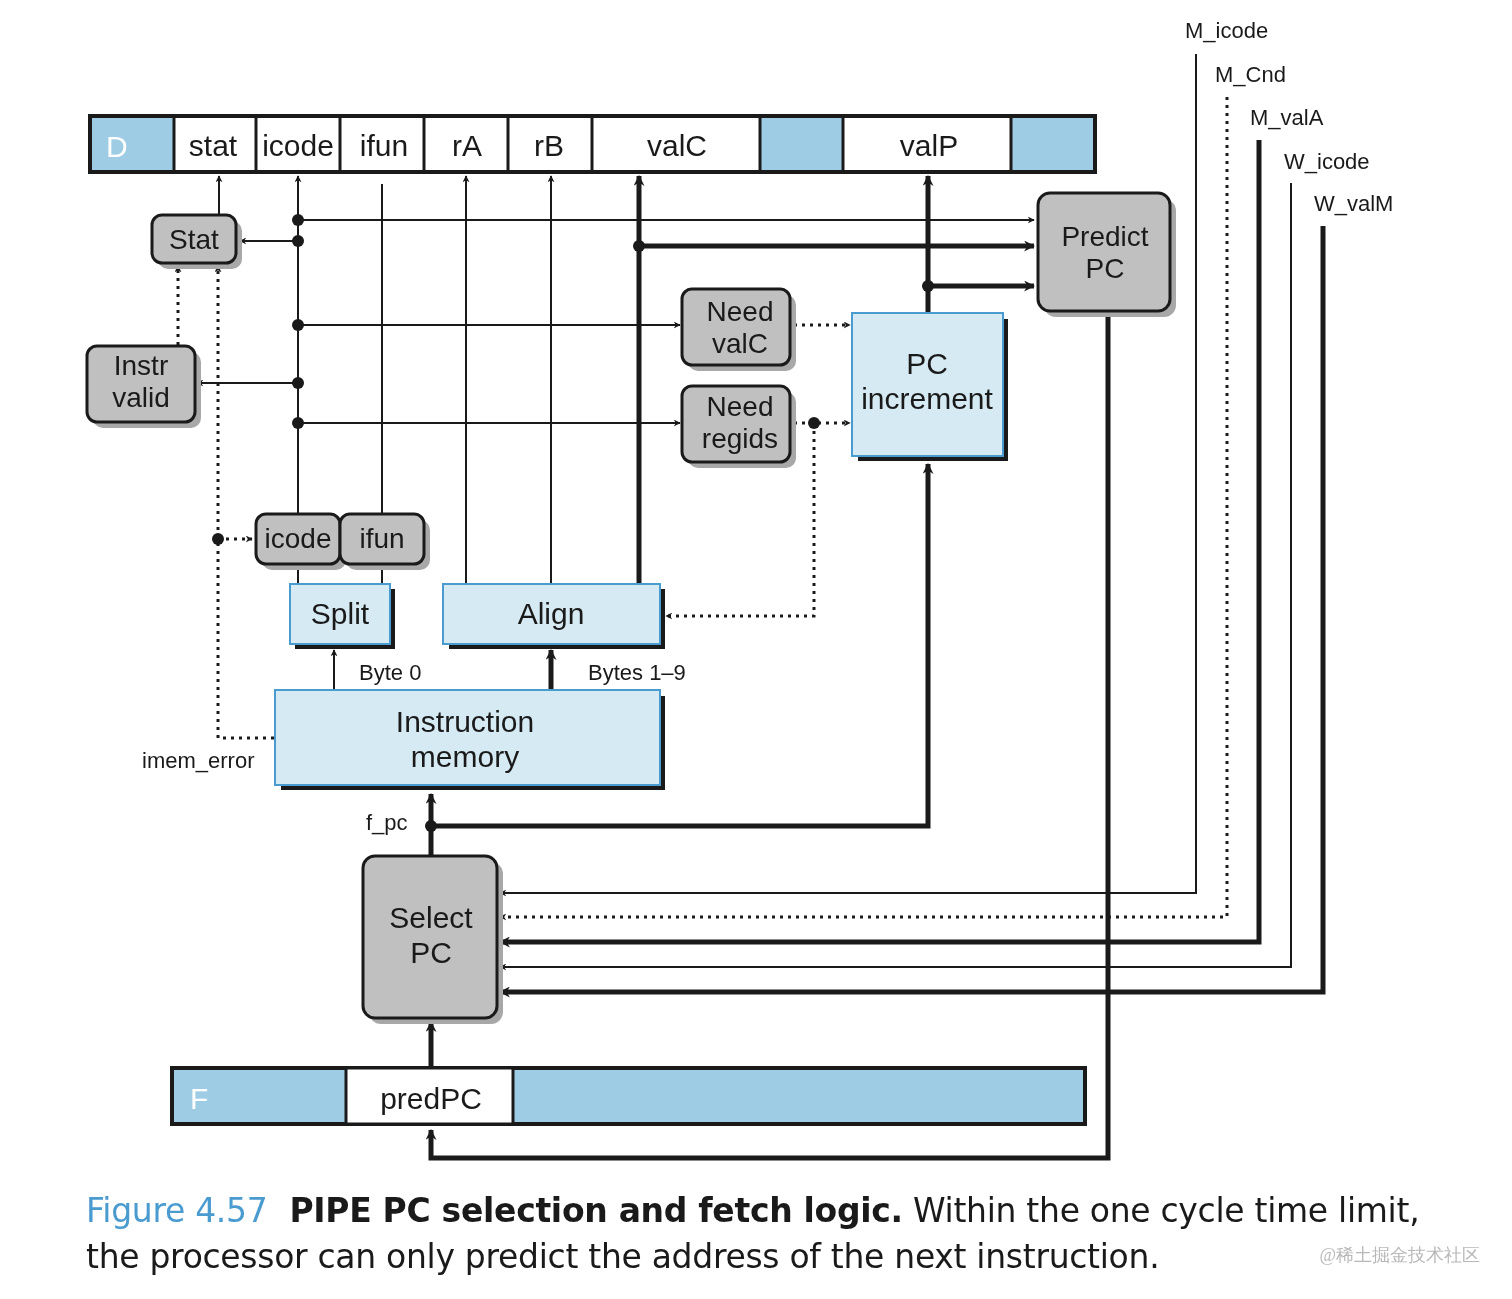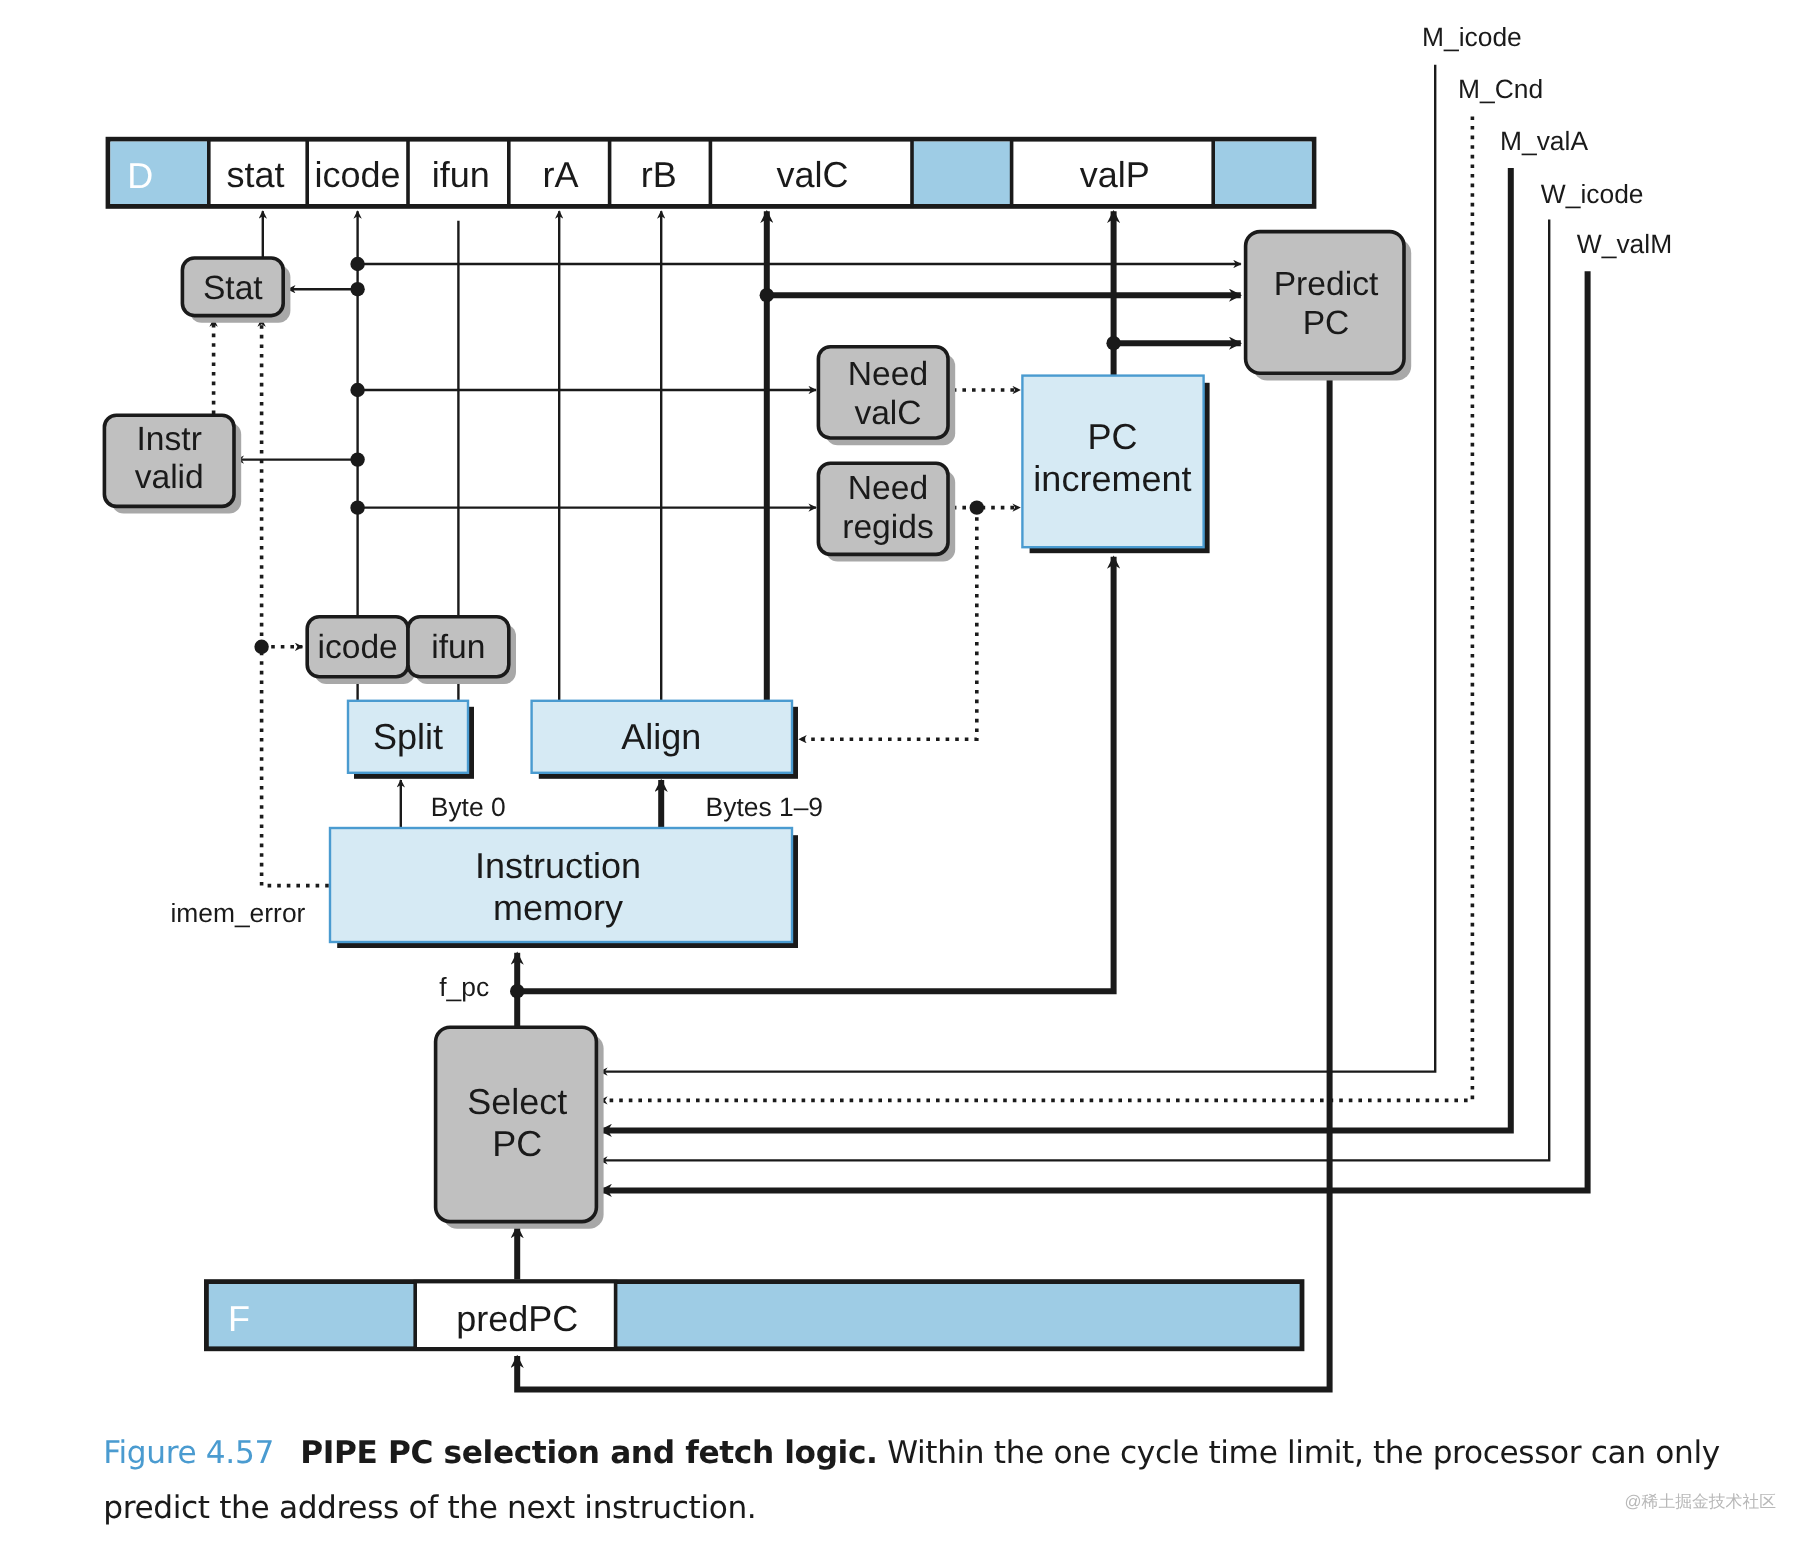--- a/index.html
+++ b/index.html
@@ -2,25 +2,25 @@
 <html><head>
 <meta charset="utf-8">
 <style>
   html, body { margin: 0; padding: 0; background: #ffffff; }
   body { width: 1512px; height: 1299px; position: relative; overflow: hidden;
          font-family: "Liberation Sans", "DejaVu Sans", sans-serif; color: #1a1a1a; }
   #diagram { position: absolute; left: 0; top: 0; width: 1512px; height: 1180px; }
   .lbl { font-family: "Liberation Sans", "DejaVu Sans", sans-serif; fill: #1a1a1a; }
   .caption { position: absolute; left: 86px; top: 1188px; width: 1380px;
              font-family: "DejaVu Sans", "Liberation Sans", sans-serif;
-             font-size: 26px; line-height: 46px; color: #1a1a1a; letter-spacing: -0.3px; }
+             font-size: 33px; line-height: 46px; color: #1a1a1a; letter-spacing: -0.3px; }
   .caption .fig { color: #4a9bd0; font-weight: normal; margin-right: 22px; }
   .caption .title { font-weight: bold; }
-  .watermark { position: absolute; right: 32px; top: 1243px; font-size: 14px; color: #b8b8b8;
-               font-family: Liberation Sans, sans-serif; }
+  .watermark { position: absolute; right: 32px; top: 1243px; font-size: 18px; color: #b8b8b8;
+               font-family: Liberation Serif, serif; }
 </style>
 </head>
 <body>
 
 <svg id="diagram" xmlns="http://www.w3.org/2000/svg" viewBox="0 0 1512 1180" width="1512" height="1180">
   <defs>
     <marker id="ah" viewBox="0 0 10 10" refX="9" refY="5" markerWidth="7" markerHeight="7" orient="auto-start-reverse" markerUnits="userSpaceOnUse">
       <path d="M0,0 L10,5 L0,10 L3,5 z" fill="#1a1a1a"></path>
     </marker>
     <marker id="ahb" viewBox="0 0 10 10" refX="9" refY="5" markerWidth="11" markerHeight="11" orient="auto-start-reverse" markerUnits="userSpaceOnUse">

